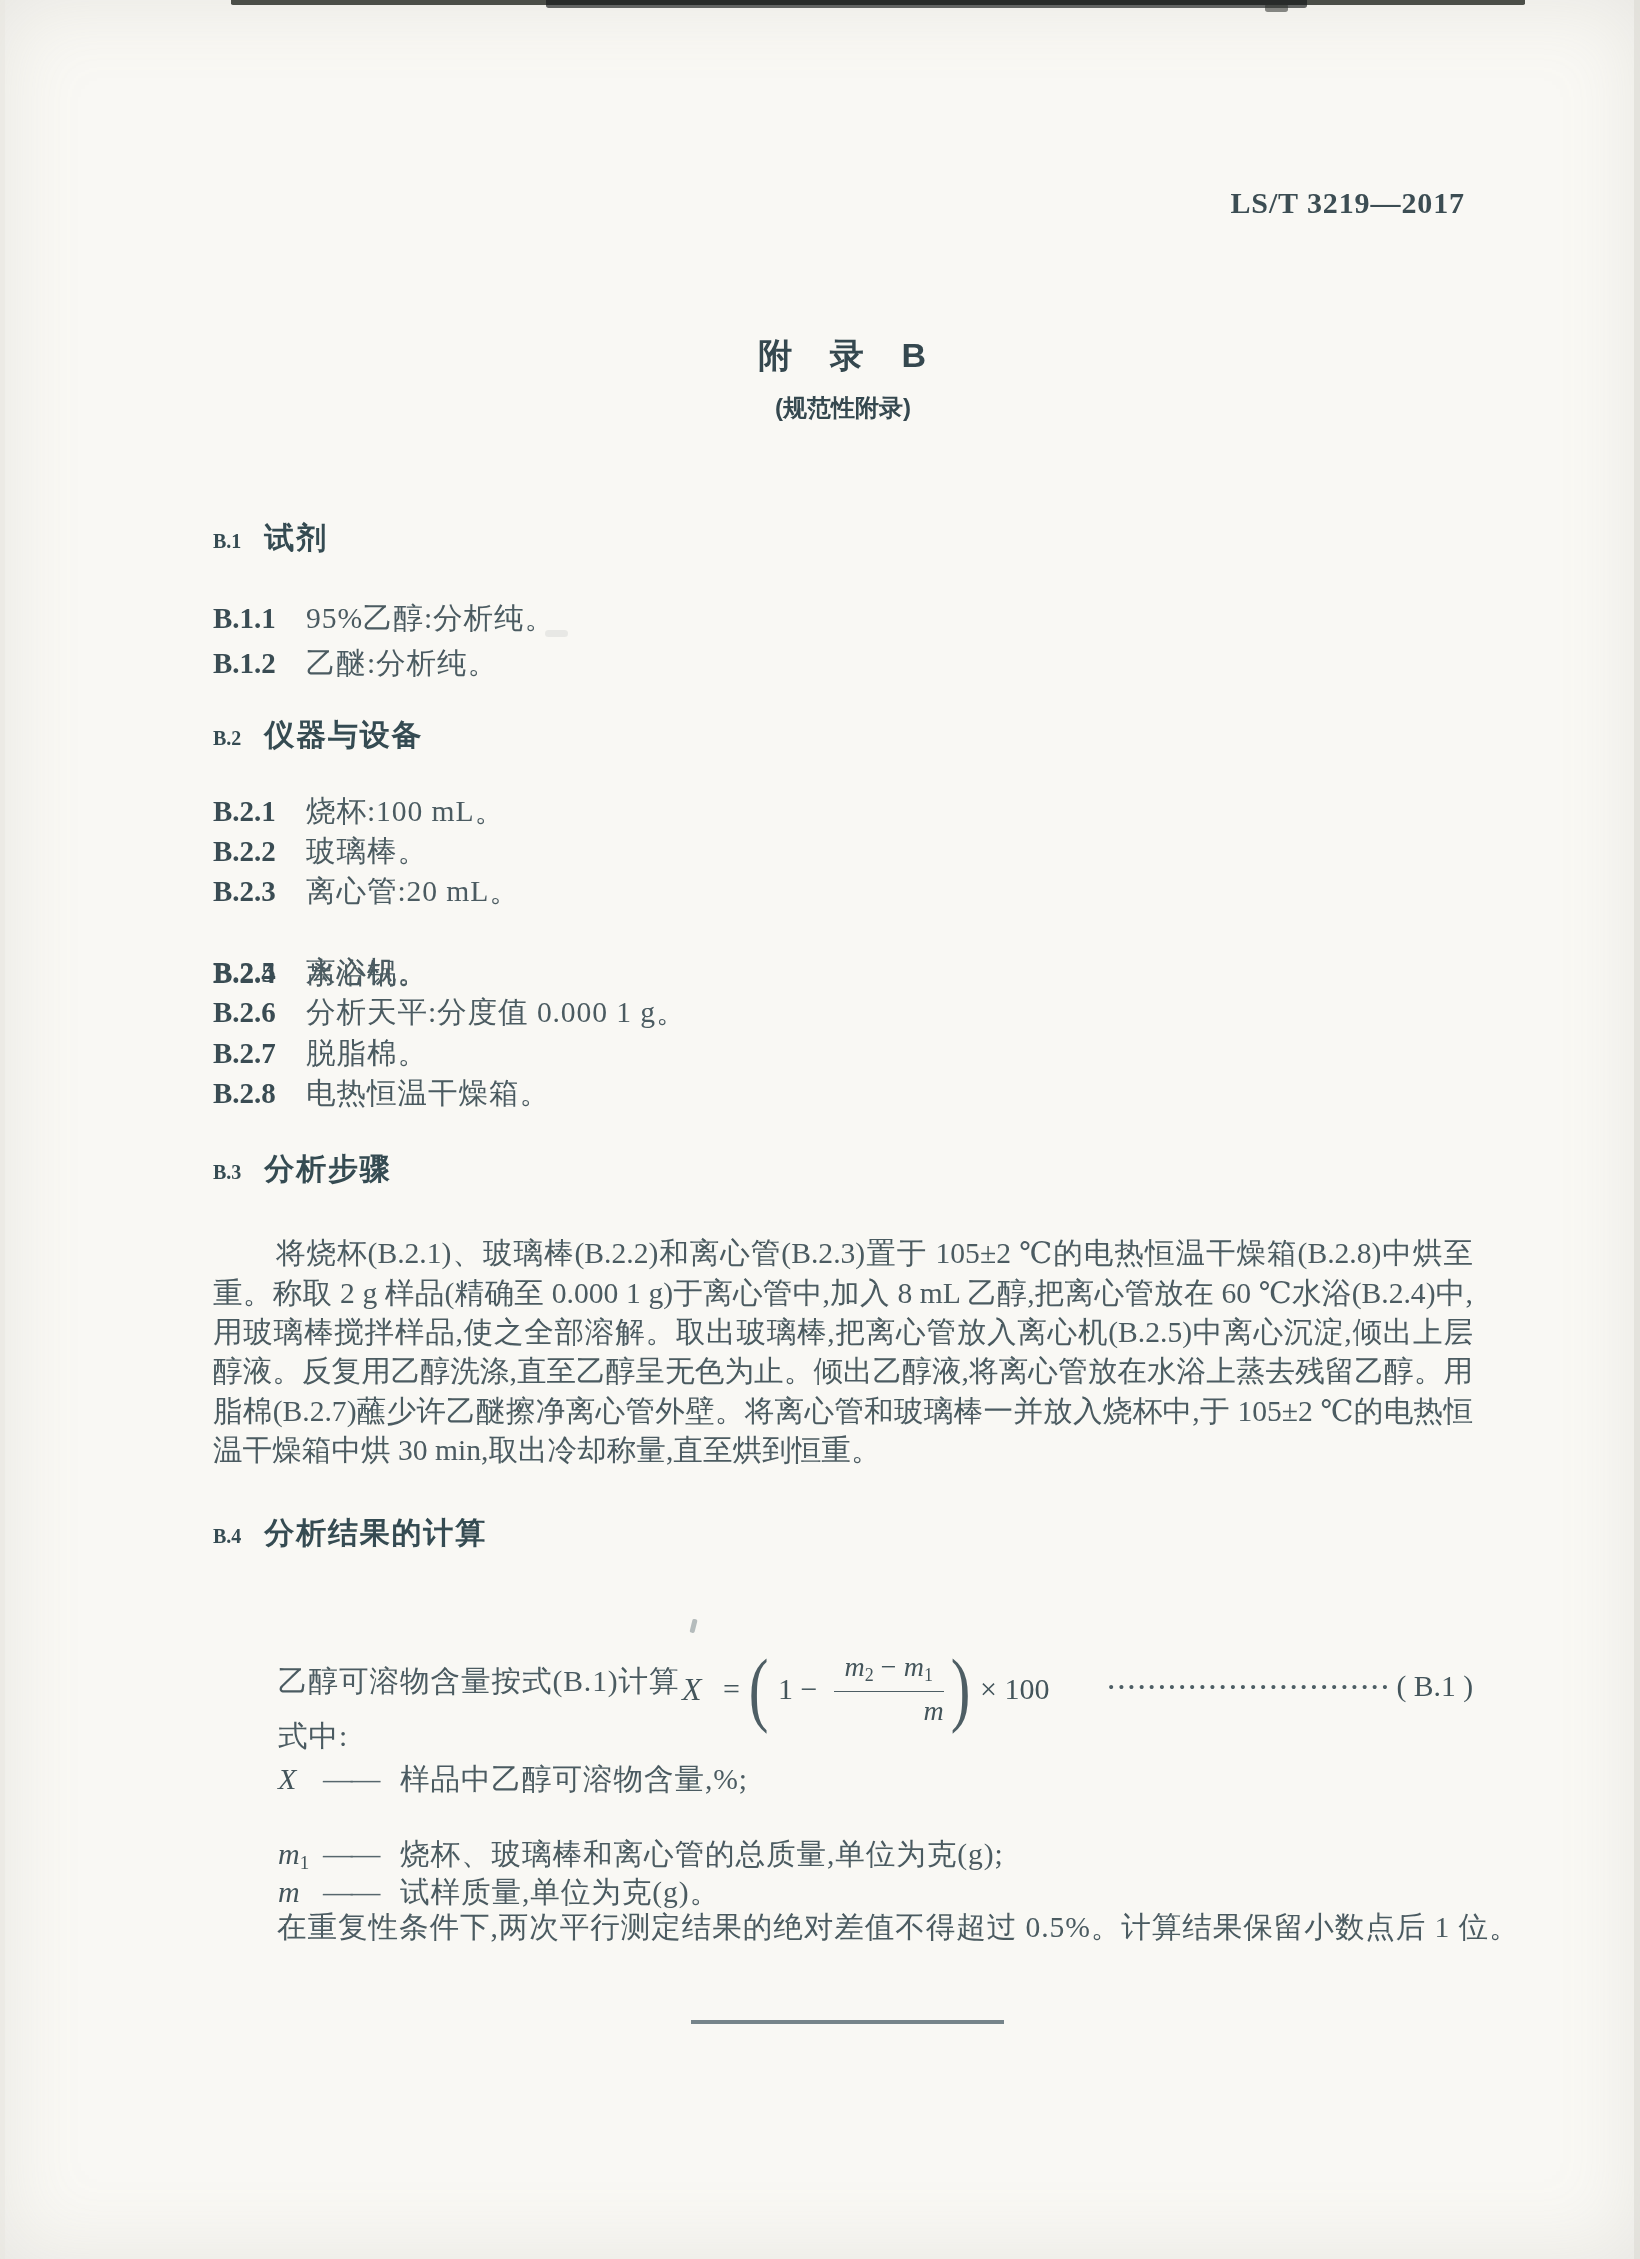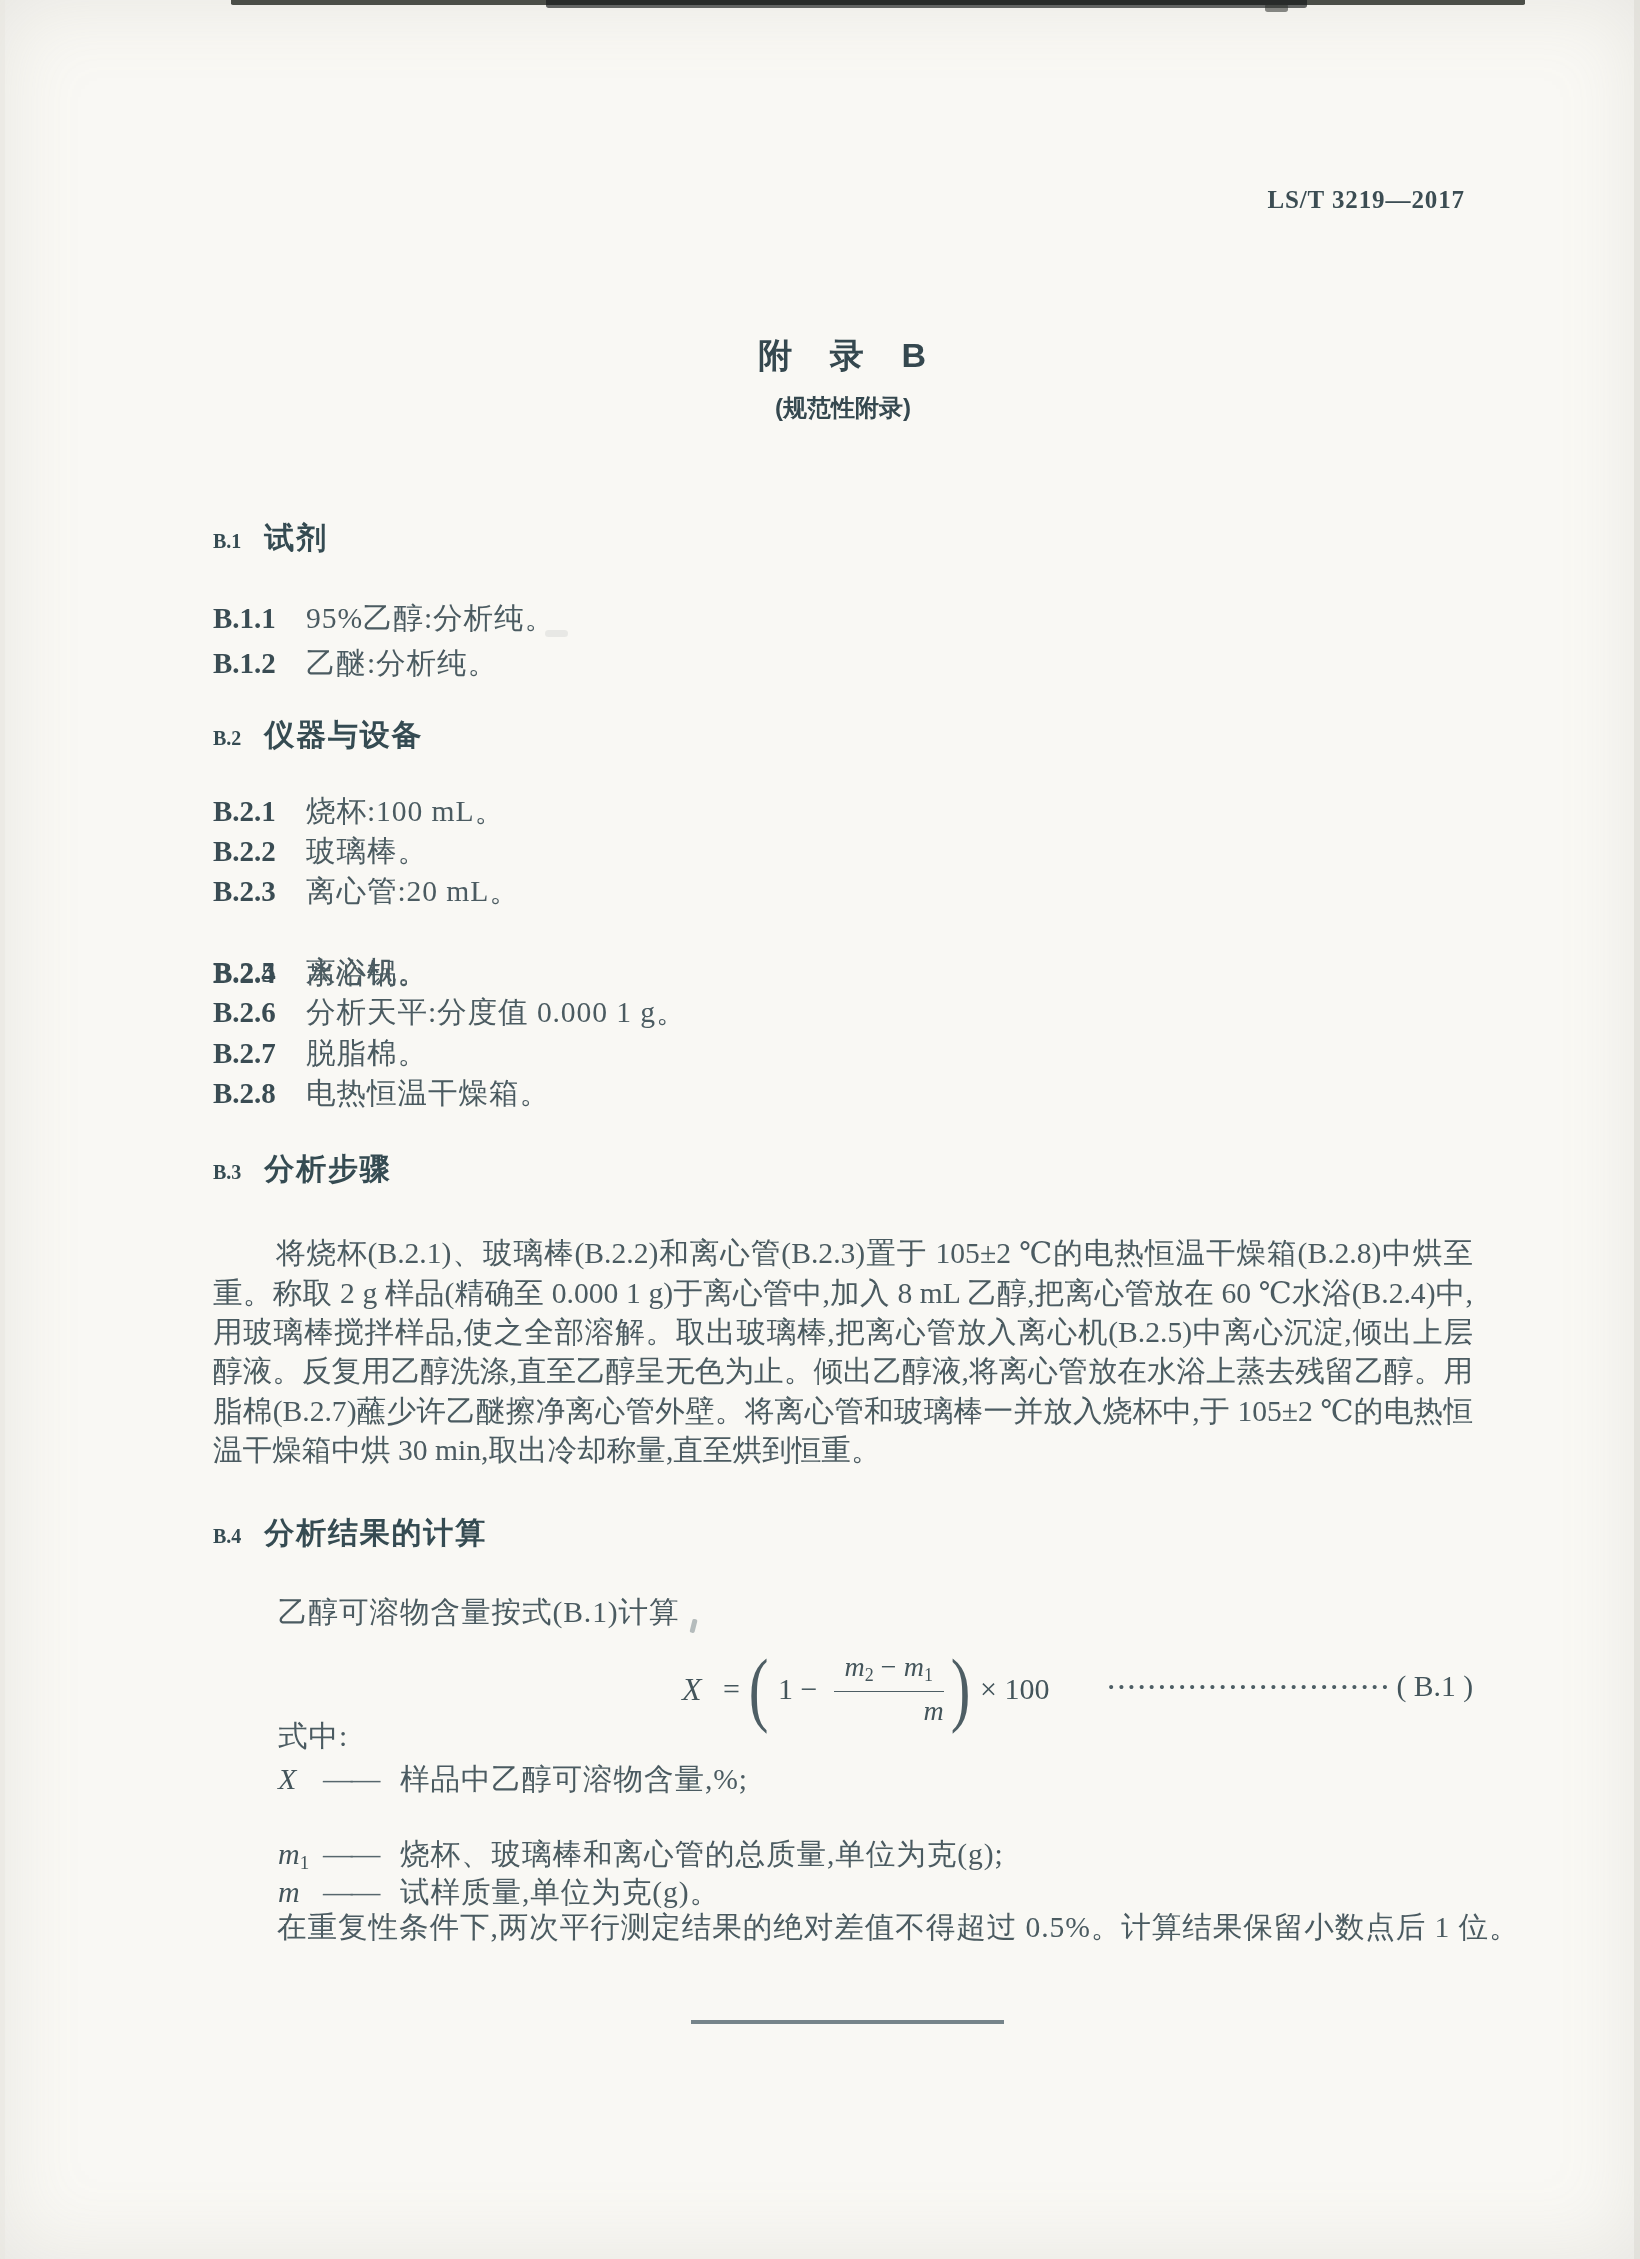--- a/index.html
+++ b/index.html
@@ -18,21 +18,21 @@
   .edge-left{position:absolute;left:0;top:0;width:4.5px;height:100%;background:#e7e5df;opacity:.5;}
   .strip-a{position:absolute;top:0;left:231px;width:1294px;height:4.5px;background:#22261f;opacity:.8;border-radius:0 0 1.8px 1.8px;}
   .strip-b{position:absolute;top:0;left:546px;width:761px;height:8px;background:#15181a;opacity:.65;border-radius:0 0 2.7px 2.7px;}
   .blob-tr{position:absolute;top:3.6px;left:1265px;width:23px;height:8px;background:#2a2e2a;opacity:.55;border-radius:2.7px;}
   .tick{position:absolute;left:691px;top:1619px;width:5.4px;height:14.3px;background:#7d8a8e;opacity:.55;transform:rotate(14deg);border-radius:1.8px;}
   .smudge{position:absolute;left:545px;top:630px;width:23px;height:7.2px;background:#9aa3a2;opacity:.18;border-radius:3.6px;}
 
   .abs{position:absolute;}
   .doc-code{
     top:186px;right:176px;
-    font-weight:bold;font-size:25px;letter-spacing:0.9px;
+    font-weight:bold;font-size:30px;letter-spacing:0.9px;
     color:#3c4d53;
   }
   .center-line{left:213px;width:1260px;text-align:center;color:#35484f;}
   .t1{top:333px;font-family:"Liberation Sans","DejaVu Sans",sans-serif;font-weight:bold;font-size:34px;letter-spacing:1.8px;}
   .t2{top:392px;font-family:"Liberation Sans","DejaVu Sans",sans-serif;font-weight:bold;font-size:24px;}
   .t3{top:441px;font-family:"Liberation Sans","DejaVu Sans",sans-serif;font-weight:bold;font-size:33px;letter-spacing:0.9px;}
 
   .sec-head{left:213px;height:38px;line-height:38px;white-space:nowrap;color:#354b52;}
   .sec-head .num{font-weight:bold;font-size:20px;font-family:"Liberation Serif","DejaVu Serif",serif;}
   .sec-head .ttl{font-weight:bold;font-size:30px;font-family:"Liberation Sans","DejaVu Sans",sans-serif;margin-left:23px;letter-spacing:1.8px;}
@@ -142,21 +142,21 @@
   <div class="abs para-line first" style="top:1234px">将烧杯(B.2.1)、玻璃棒(B.2.2)和离心管(B.2.3)置于 105±2 ℃的电热恒温干燥箱(B.2.8)中烘至恒</div>
   <div class="abs para-line" style="top:1274px">重。称取 2 g 样品(精确至 0.000 1 g)于离心管中,加入 8 mL 乙醇,把离心管放在 60 ℃水浴(B.2.4)中,</div>
   <div class="abs para-line" style="top:1313px">用玻璃棒搅拌样品,使之全部溶解。取出玻璃棒,把离心管放入离心机(B.2.5)中离心沉淀,倾出上层乙</div>
   <div class="abs para-line" style="top:1352px">醇液。反复用乙醇洗涤,直至乙醇呈无色为止。倾出乙醇液,将离心管放在水浴上蒸去残留乙醇。用脱</div>
   <div class="abs para-line" style="top:1392px">脂棉(B.2.7)蘸少许乙醚擦净离心管外壁。将离心管和玻璃棒一并放入烧杯中,于 105±2 ℃的电热恒</div>
   <div class="abs para-line last" style="top:1431px">温干燥箱中烘 30 min,取出冷却称量,直至烘到恒重。</div>
 
   <div class="abs sec-head" style="top:1514px">
     <span class="num">B.4</span><span class="ttl">分析结果的计算</span>
   </div>
-  <div class="abs indent-line" style="top:1593px">乙醇可溶物含量按式(B.1)计算</div>
+  <div class="abs indent-line" style="top:1662px">乙醇可溶物含量按式(B.1)计算</div>
 
   <div class="abs formula-wrap">
     <div class="formula-row">
       <span class="fx">X</span>
       <span class="fop">=</span>
       <span class="fparen">(</span>
       <span class="fop">1 −</span>
       <span class="frac">
         <span class="num"><i>m</i><sub>2</sub><span class="fminus">−</span><i>m</i><sub>1</sub></span>
         <span class="den"><i>m</i></span>

